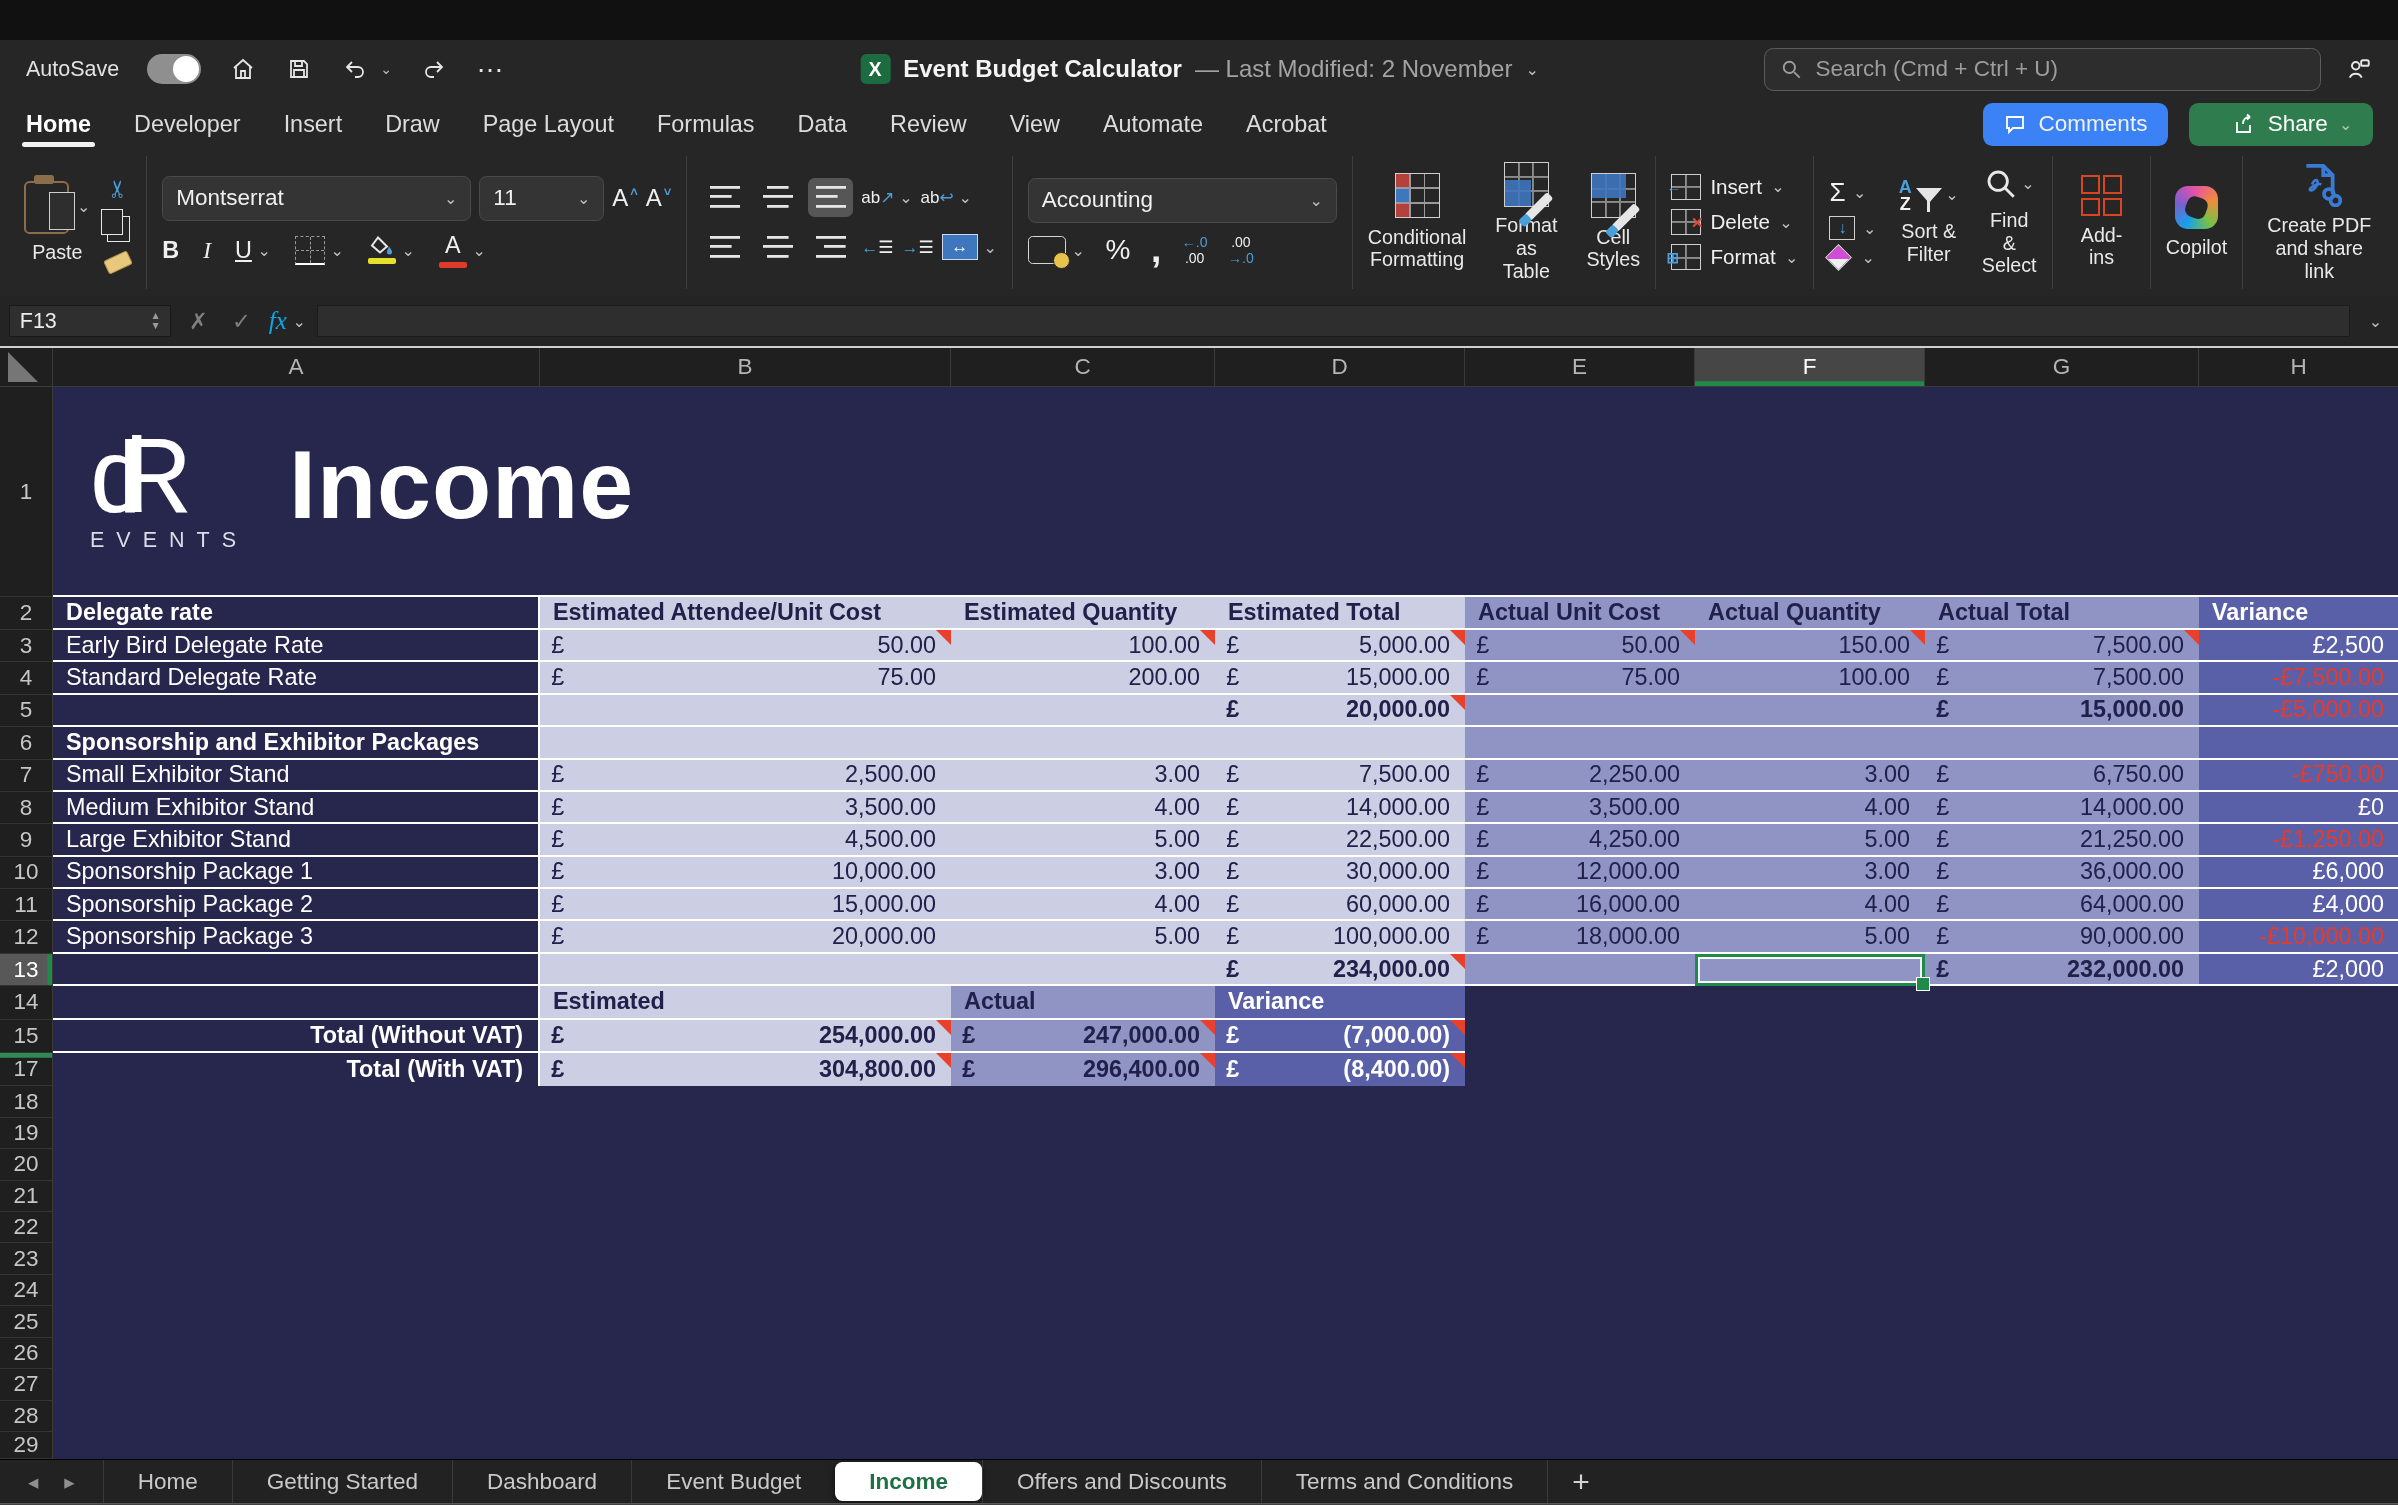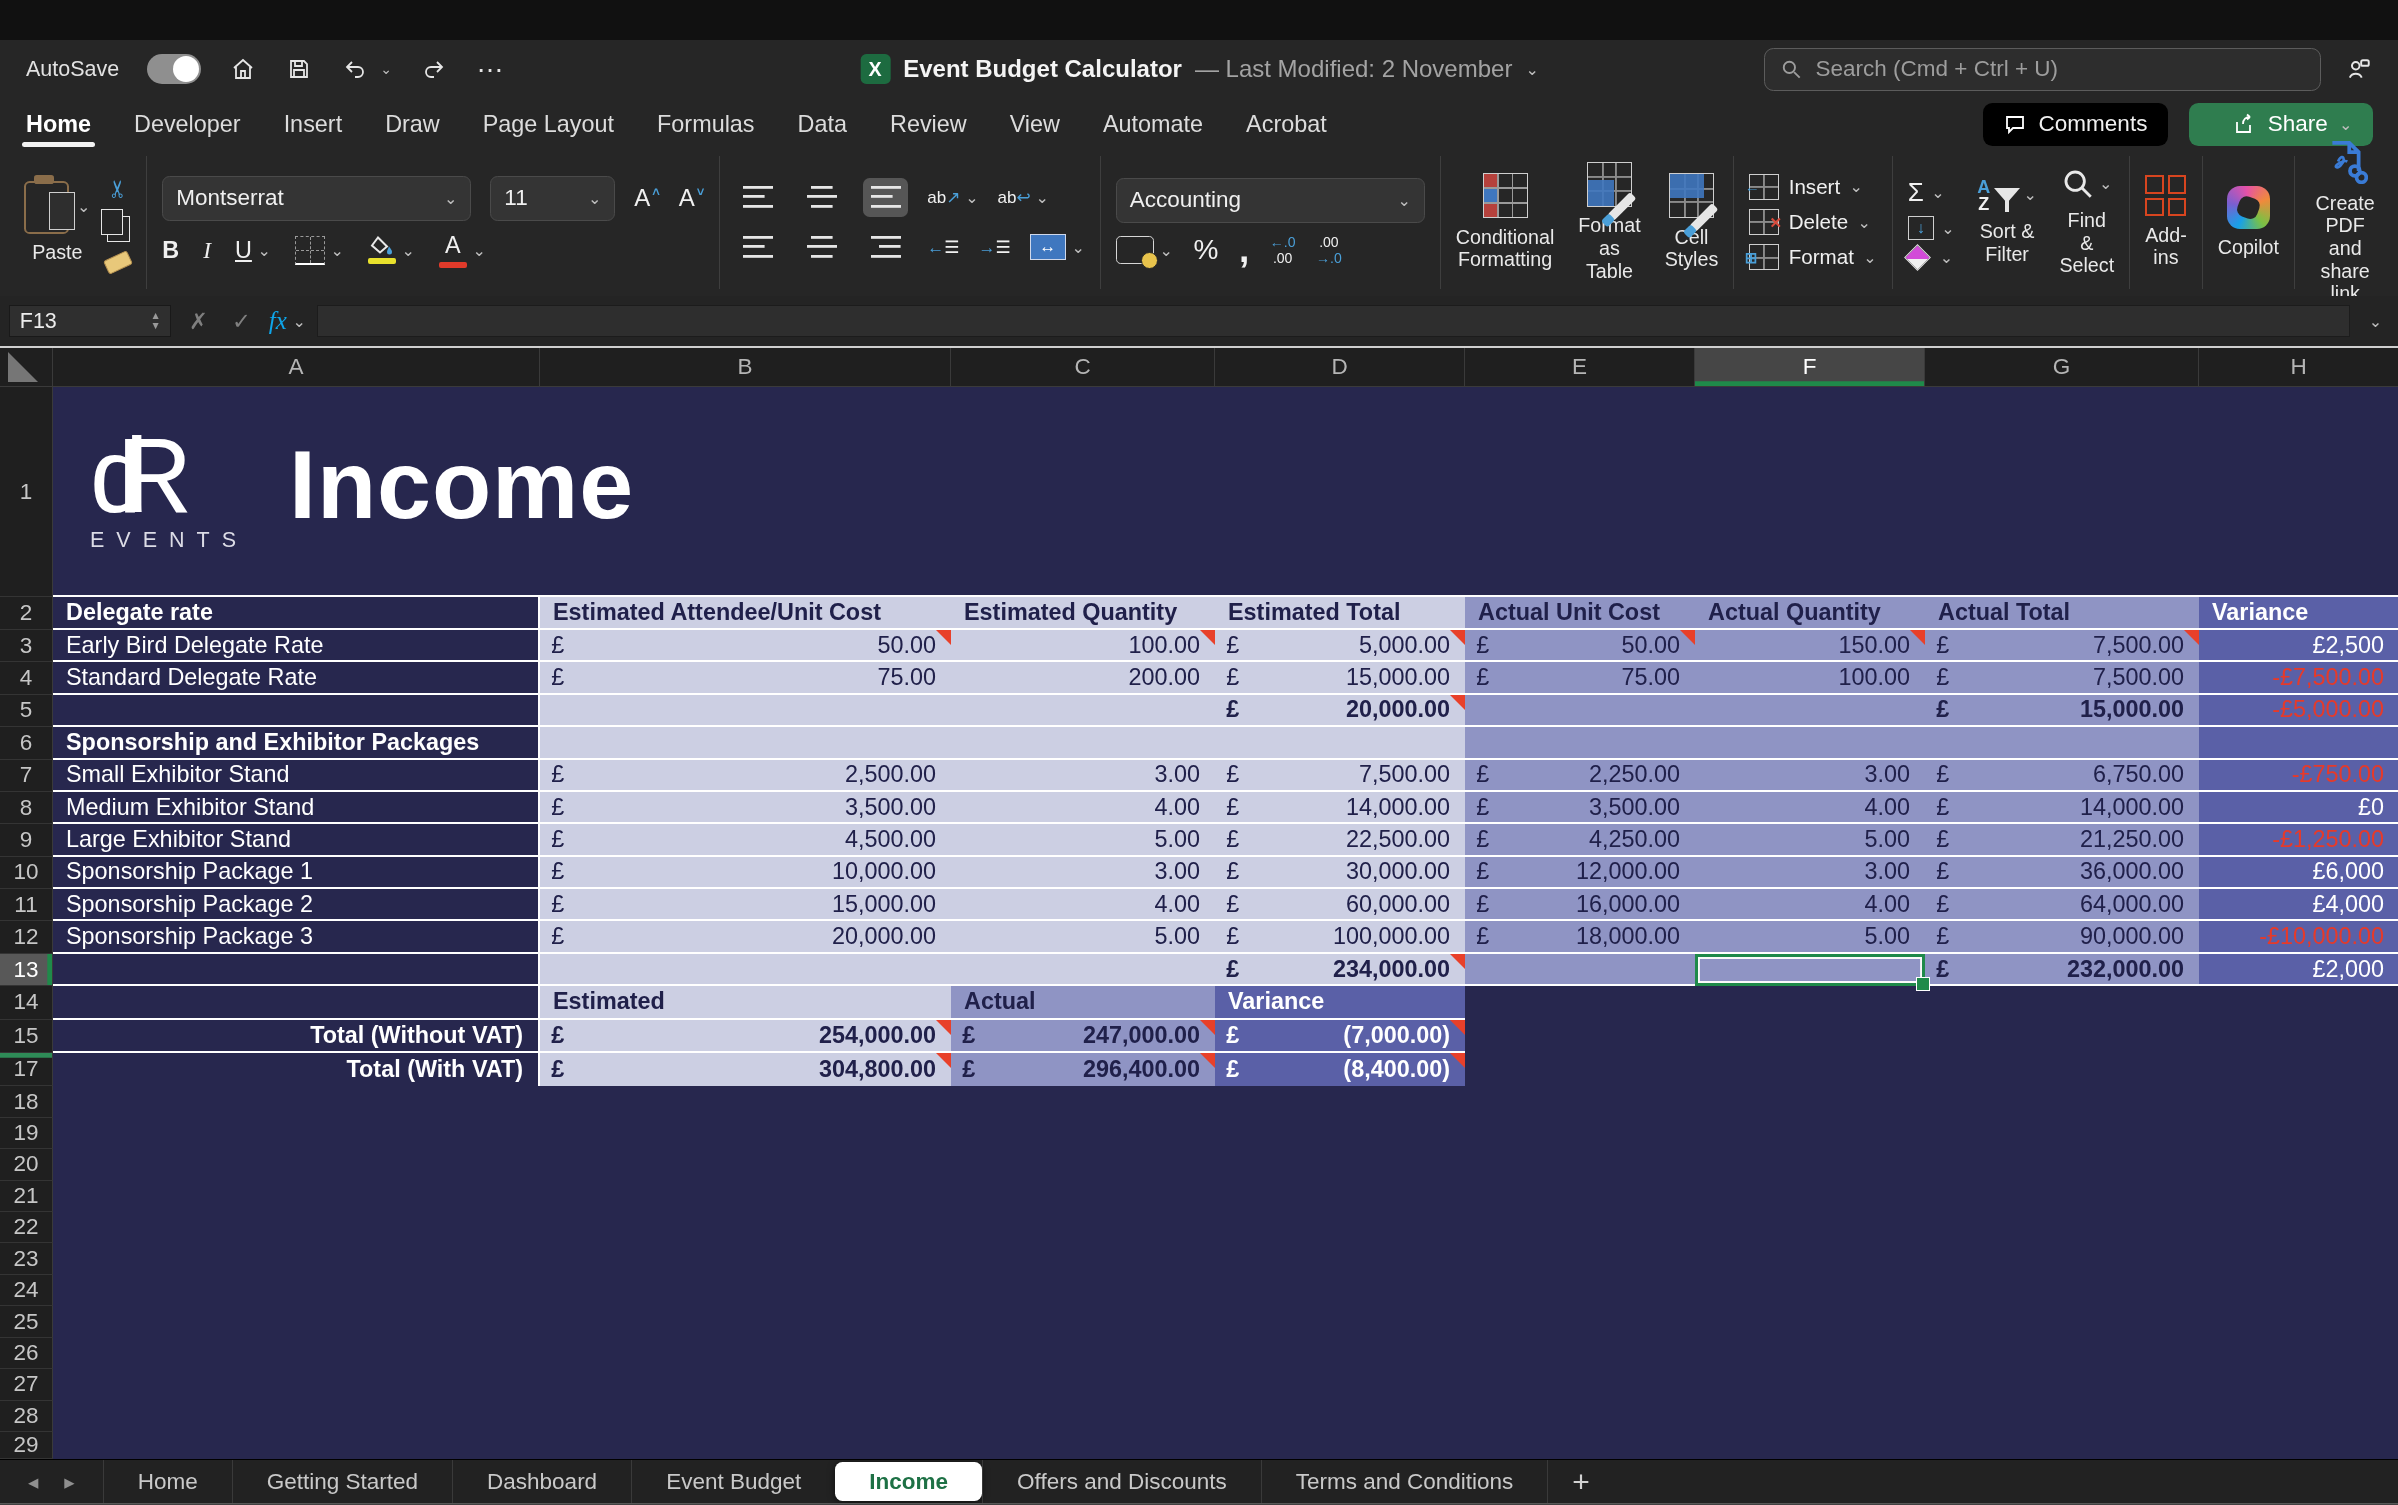--- a/index.html
+++ b/index.html
@@ -26,30 +26,30 @@
   .searchbox .ph{font-size:22.5px;color:#9d9d9d;}
   .search-svg{stroke:#9d9d9d;fill:none;stroke-width:2;}
 
   
   .ribbontabs{height:52px;flex:0 0 52px;display:flex;align-items:center;padding:0 26px;gap:43px;}
   .rtab{font-size:23.4px;color:#dcdcdc;position:relative;cursor:default;white-space:nowrap;}
   .rtab.active{font-weight:bold;color:#fff;}
   .rtab .underline{position:absolute;left:-3.7px;right:-3.7px;bottom:-9.4px;height:4.7px;background:#f2f2f2;border-radius:2.8px;}
   .rtabs-right{margin-left:auto;display:flex;align-items:center;gap:20.6px;}
   .pill{height:43px;border-radius:9.4px;display:flex;align-items:center;gap:11.2px;padding:0 20.6px;font-size:22.5px;}
-  .pill.comments{background:#000000;color:#f0f0f0;}
+  .pill.comments{background:#3b82f6;color:#f0f0f0;}
   .pill.share{background:#2f7d4f;color:#fff;padding-left:44px;}
   .pill svg{stroke:#fff;fill:none;stroke-width:1.8;}
 
   
   .ribbon{height:133px;flex:0 0 133px;display:flex;align-items:stretch;padding:5.6px 3.7px 7.5px 9.4px;}
   .grp{padding:0 15px;border-right:0.9px solid #3e3e3e;display:flex;align-items:center;gap:15px;}
   .grp:last-child{border-right:none;}
   .grp-col{display:flex;flex-direction:column;justify-content:center;gap:11.2px;}
-  .rowline{display:flex;align-items:center;gap:19px;}
+  .rowline{display:flex;align-items:center;gap:8px;}
   .bigbtn{display:flex;flex-direction:column;align-items:center;justify-content:center;gap:7.5px;font-size:19.7px;color:#e9e9e9;text-align:center;line-height:1.15;}
   .dd{background:#343434;border:0.9px solid #4a4a4a;border-radius:7.5px;height:43px;display:flex;align-items:center;padding:0 13px;gap:13px;font-size:22.5px;color:#f0f0f0;}
   .dd .grow{flex:1;}
   .glyph{font-size:23.4px;color:#f0f0f0;}
   .glyph.b{font-weight:bold;}
   .glyph.i{font-style:italic;font-family:"Liberation Serif",serif;}
   .glyph.u{text-decoration:underline;}
   .fontbtn{display:flex;align-items:flex-start;gap:1.9px;font-size:24px;color:#f0f0f0;}
   .fontbtn .caret{font-size:13px;color:#4a9fd8;font-weight:bold;}
   .stack-ico{display:flex;flex-direction:column;align-items:center;gap:13px;}

